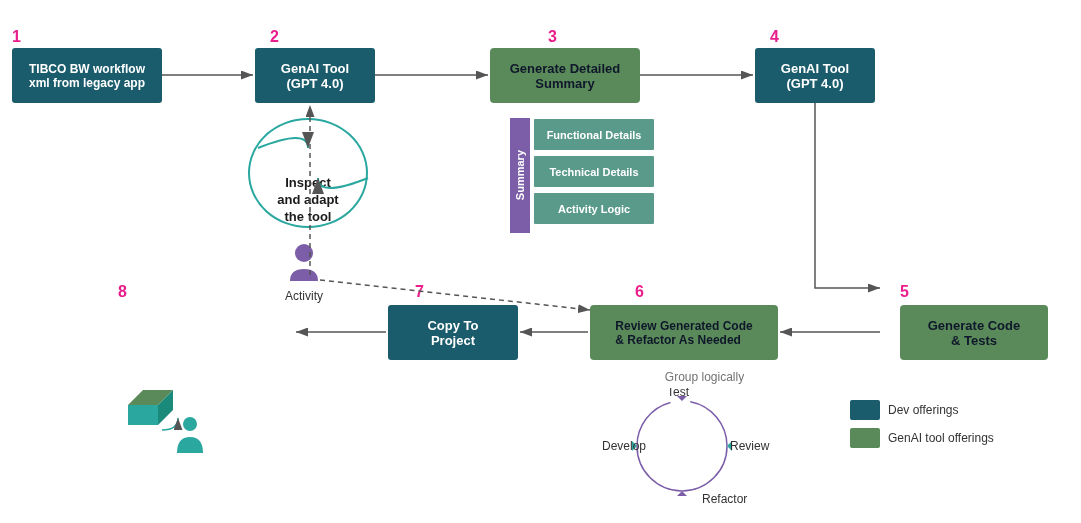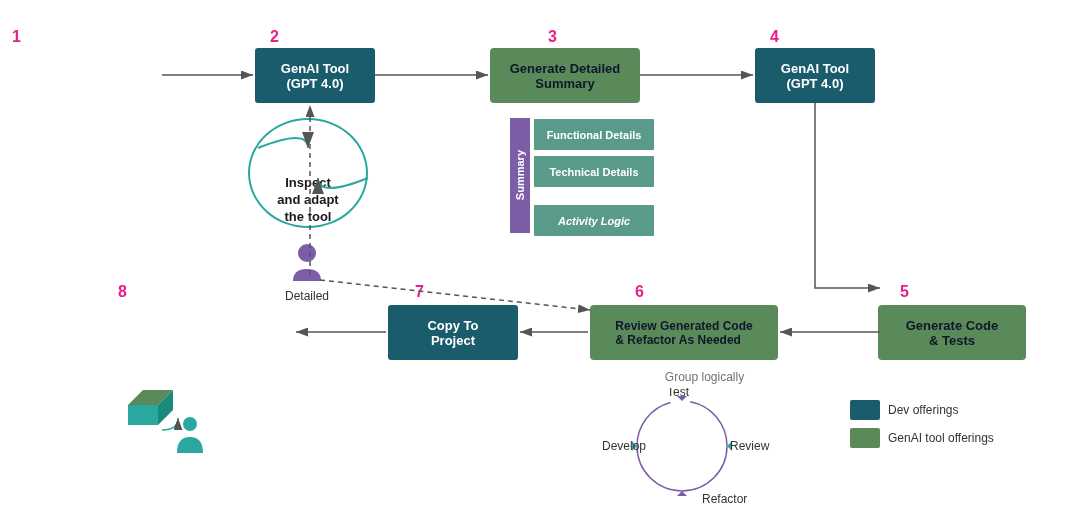--- a/index.html
+++ b/index.html
@@ -107,20 +107,24 @@
 
   <span class="step-number" style="left:12px; top:28px;">1</span>
   <span class="step-number" style="left:270px; top:28px;">2</span>
   <span class="step-number" style="left:548px; top:28px;">3</span>
   <span class="step-number" style="left:770px; top:28px;">4</span>
   <span class="step-number" style="left:900px; top:283px;">5</span>
   <span class="step-number" style="left:635px; top:283px;">6</span>
   <span class="step-number" style="left:415px; top:283px;">7</span>
   <span class="step-number" style="left:118px; top:283px;">8</span>
 
+  <div class="box-dark" style="left:12px; top:48px; width:150px; height:55px; font-size:12px;">
+    <span style="white-space:pre-line; text-align:center;">TIBCO BW workflow
+xml from legacy app</span>
+  </div>
 
   <div class="box-dark" style="left:255px; top:48px; width:120px; height:55px;">
     <span style="white-space:pre-line; text-align:center;">GenAI Tool
 (GPT 4.0)</span>
   </div>
 
   <div class="box-green" style="left:490px; top:48px; width:150px; height:55px;">
     <span style="white-space:pre-line; text-align:center;">Generate Detailed
 Summary</span>
   </div>
@@ -135,39 +139,39 @@
   </div>
 
   <div class="summary-sub-box" style="left:533px; top:118px; width:122px; height:33px;">
     <span>Functional Details</span>
   </div>
 
   <div class="summary-sub-box" style="left:533px; top:155px; width:122px; height:33px;">
     <span>Technical Details</span>
   </div>
 
-  <div class="summary-sub-box" style="left:533px; top:204px; width:122px; height:33px;font-style:italic;">
+  <div class="summary-sub-box" style="left:533px; top:192px; width:122px; height:33px;">
     <span>Activity Logic</span>
   </div>
 
   <div class="inspect-circle" style="left:248px; top:118px; width:120px; height:110px;">
     <span class="inspect-text" style="white-space:pre-line;">Inspect
 and adapt
 the tool</span>
   </div>
 
   <div style="position:absolute; left:285px; top:243px; text-align:center;">
     <svg width="32" height="40" viewBox="0 0 32 40">
       <circle cx="16" cy="10" r="9" fill="#7b5ea7"></circle>
       <path d="M2 38 Q2 26 16 26 Q30 26 30 38" fill="#7b5ea7"></path>
     </svg>
-    <div style="font-size:12px; color:#333; margin-top:2px;">Detailed</div>
-  </div>
-
-  <div class="box-green" style="left:878px; top:305px; width:148px; height:55px;">
+    <div style="font-size:12px; color:#333; margin-top:2px;">Activity</div>
+  </div>
+
+  <div class="box-green" style="left:900px; top:305px; width:148px; height:55px;">
     <span style="white-space:pre-line; text-align:center;">Generate Code
 &amp; Tests</span>
   </div>
 
   <div class="box-green" style="left:590px; top:305px; width:188px; height:55px; font-size:12px;">
     <span style="white-space:pre-line; text-align:left;">Review Generated Code
 &amp; Refactor As Needed</span>
   </div>
 
   <div class="box-dark" style="left:388px; top:305px; width:130px; height:55px;">

